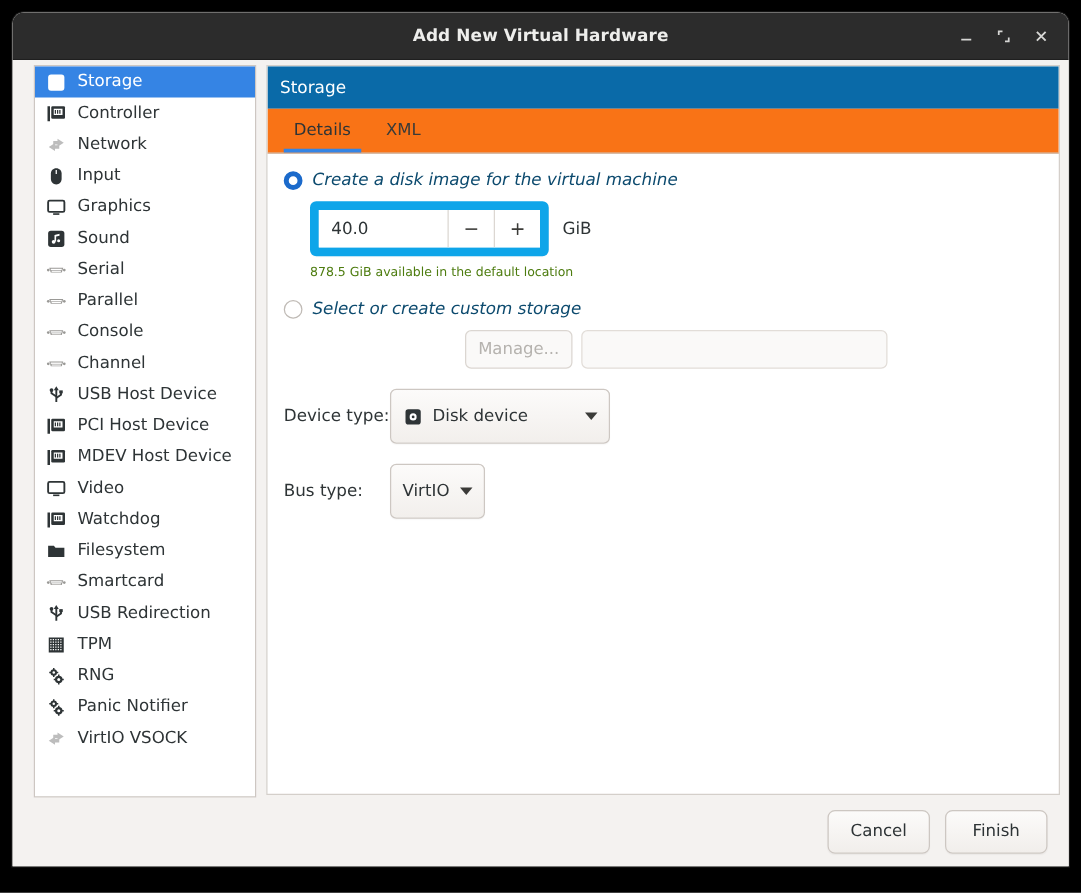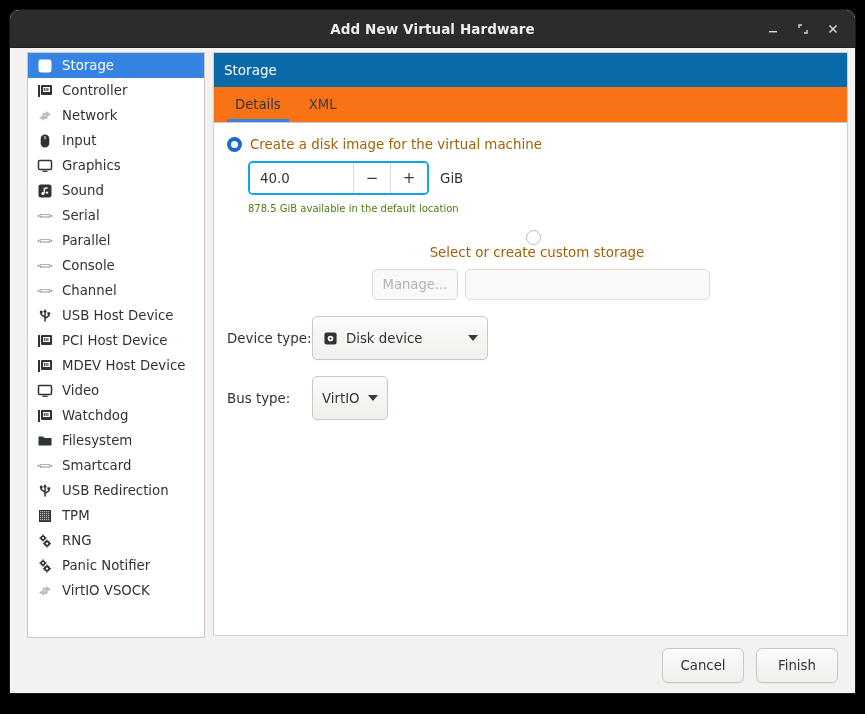--- a/index.html
+++ b/index.html
@@ -146,28 +146,28 @@
   }
   .radio.on {
     background: #ffffff;
     border: 4px solid #1b6acb;
     box-shadow: inset 0 0 0 1px #ffffff;
   }
   .radio.off {
     background: #ffffff;
     border: 1px solid #c0bbb6;
   }
-  .radio-label { font-size: 13.4px; color: #a16207; }
+  .radio-label { font-size: 13.4px; color: #0c4a6e; font-style: italic; }
 
   
   #spin-row { margin: 9px 0 0 21px; }
   .spin {
     display: flex;
     height: 30px;
-    border: 2px solid #0ea5e9;
+    border: 7px solid #0ea5e9;
     border-radius: 5px;
     background: #ffffff;
     overflow: hidden;
     box-shadow: 0 1px 0 rgba(0,0,0,.02);
   }
   .spin-value {
     width: 93px;
     display: flex; align-items: center;
     padding-left: 10px;
     font-size: 13.4px;
@@ -187,21 +187,21 @@
     font-size: 13.4px;
     color: #2e3436;
   }
   #avail {
     margin: 8px 0 0 21px;
     font-size: 10px;
     color: #4d7c0f;
   }
 
   
-  #custom-radio-row { margin-top: 16px; flex-direction: column; }
+  #custom-radio-row { margin-top: 16px; }
   #custom-row { margin: 9px 0 0 8px; display: flex; align-items: center; gap: 7px; justify-content: center; }
   .btn-disabled {
     height: 31px;
     min-width: 84px;
     box-sizing: border-box;
     border: 1px solid #dbd6d1;
     border-radius: 5px;
     background: #faf9f8;
     color: #b5b2ae;
     font-size: 13.2px;

